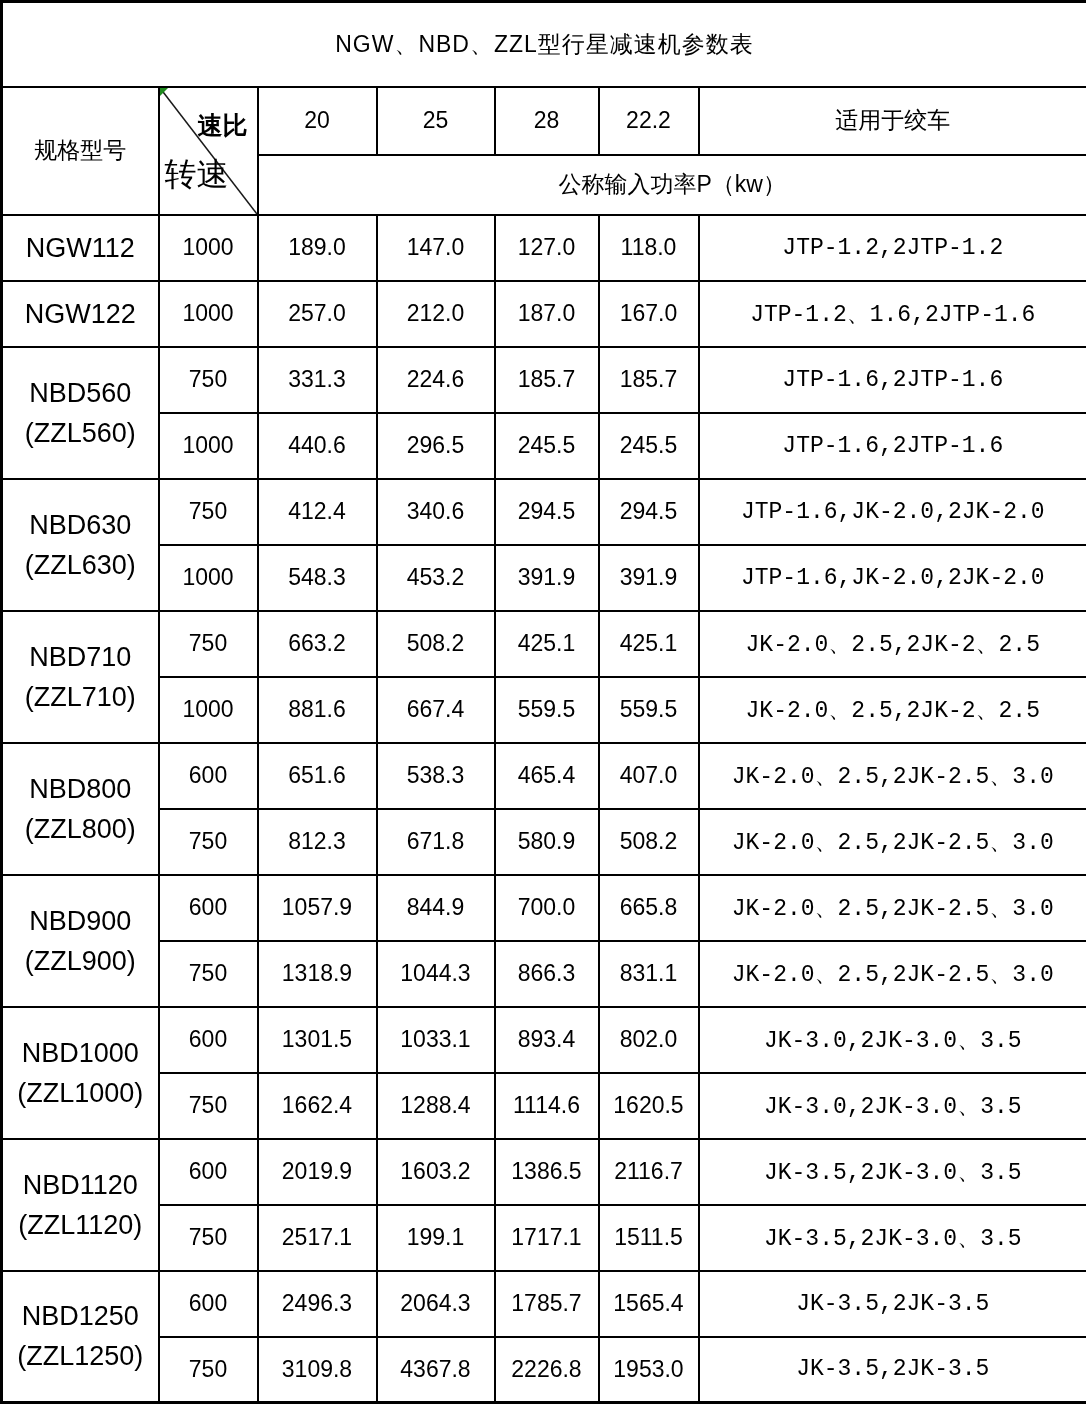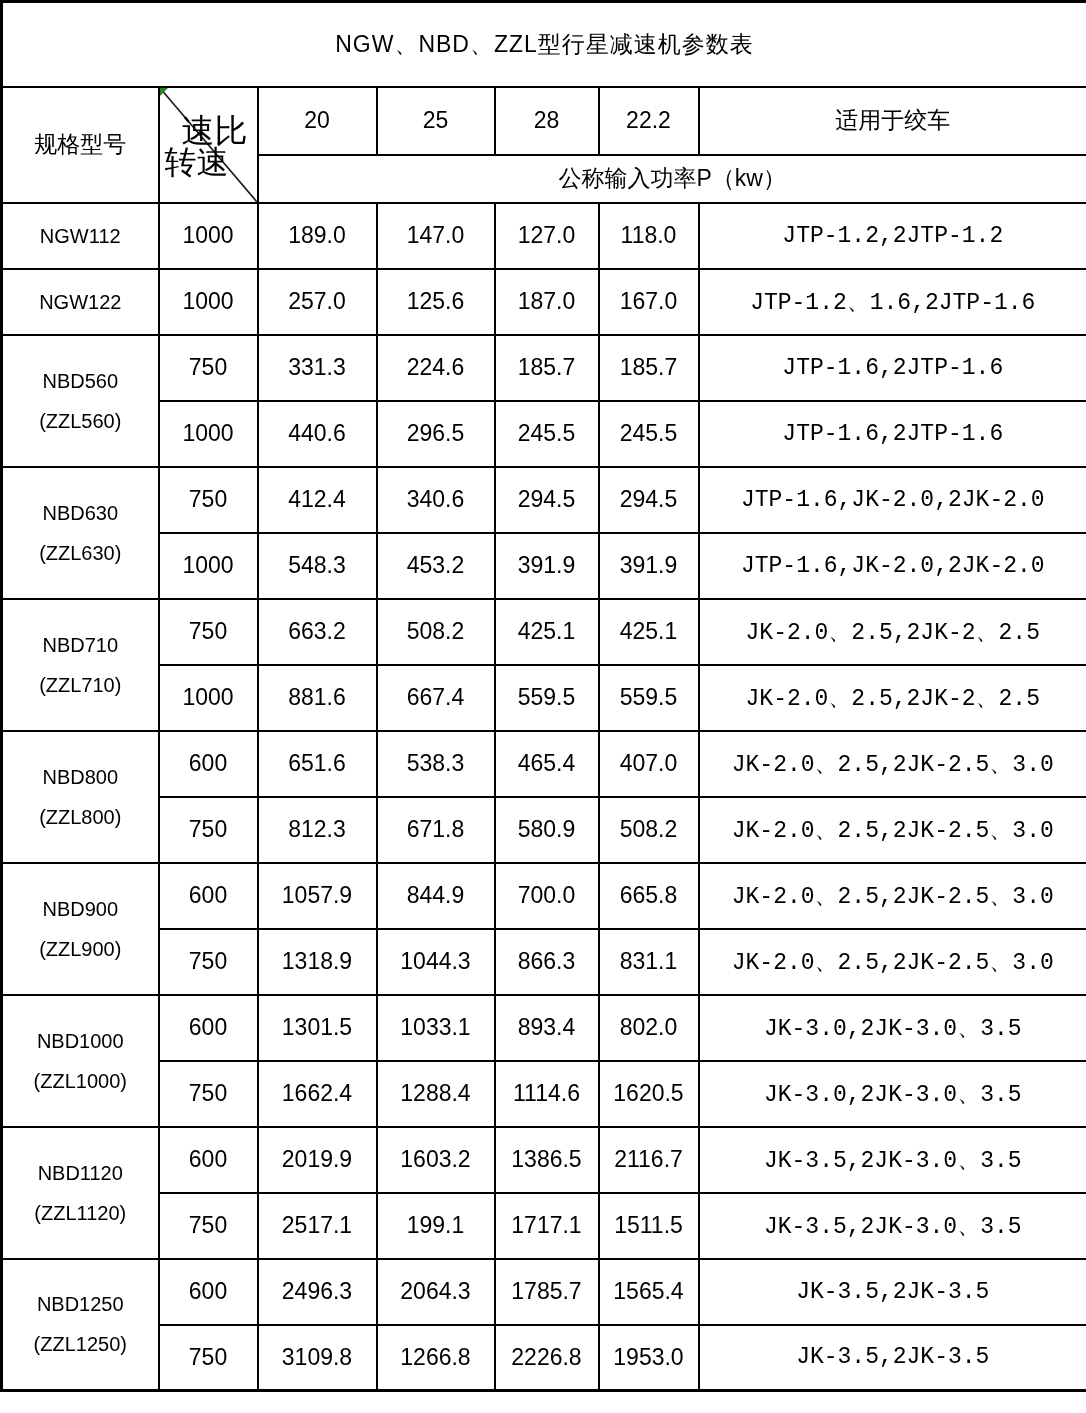--- a/index.html
+++ b/index.html
@@ -29,52 +29,53 @@
     overflow: hidden;
     white-space: nowrap;
   }
   tr.title-row { height: 85px; }
   .title-cell {
     font-size: 44px;
     font-weight: bold;
     letter-spacing: 1px;
   }
   tr.header-row-1 { height: 68px; }
-  tr.header-row-2 { height: 48px; }
+  tr.header-row-2 { height: 60px; }
   .header-label { font-size: 24px; }
   
   .diag-cell {
     position: relative;
     padding: 0;
   }
   .diag-cell svg.diag-line {
     position: absolute;
     top: 0; left: 0;
     width: 100%; height: 100%;
     display: block;
   }
   .diag-cell .ratio-label {
     position: absolute;
     top: 21px; right: 9px;
-    font-size: 33px;
+    font-size: 25px;
+    font-weight: bold;
   }
   .diag-cell .speed-label {
     position: absolute;
     bottom: 17px; left: 5px;
     font-size: 32px;
   }
   .corner-marker {
     position: absolute;
     top: 0; left: 0;
     width: 0; height: 0;
     border-top: 8px solid #1e8a1e;
     border-right: 8px solid transparent;
   }
   tbody tr.data-row { height: 66px; }
-  .model-cell div { line-height: 40px; font-size: 20px; }
+  .model-cell div { line-height: 40px; font-size: 27px; }
   .winch-cell { font-size: 23px; font-family: Liberation Mono, monospace; }
 </style>
 </head>
 <body>
 
 <table class="param-table">
   <colgroup>
     <col style="width:157px">
     <col style="width:99px">
     <col style="width:119px">
@@ -118,21 +119,21 @@
         <td>127.0</td>
         <td>118.0</td>
         <td class="winch-cell">JTP-1.2,2JTP-1.2</td>
       </tr>
       <tr class="data-row">
         <td class="model-cell" rowspan="1">
           <div>NGW122</div>
         </td>
         <td>1000</td>
         <td>257.0</td>
-        <td>125.6</td>
+        <td>212.0</td>
         <td>187.0</td>
         <td>167.0</td>
         <td class="winch-cell">JTP-1.2、1.6,2JTP-1.6</td>
       </tr>
       <tr class="data-row">
         <td class="model-cell" rowspan="2">
           <div>NBD560</div>
           <div>(ZZL560)</div>
         </td>
         <td>750</td>
@@ -278,19 +279,19 @@
         <td>600</td>
         <td>2496.3</td>
         <td>2064.3</td>
         <td>1785.7</td>
         <td>1565.4</td>
         <td class="winch-cell">JK-3.5,2JK-3.5</td>
       </tr>
       <tr class="data-row">
         <td>750</td>
         <td>3109.8</td>
-        <td>1266.8</td>
+        <td>4367.8</td>
         <td>2226.8</td>
         <td>1953.0</td>
         <td class="winch-cell">JK-3.5,2JK-3.5</td>
       </tr>
     </tbody>
 </table>
 
 </body></html>

